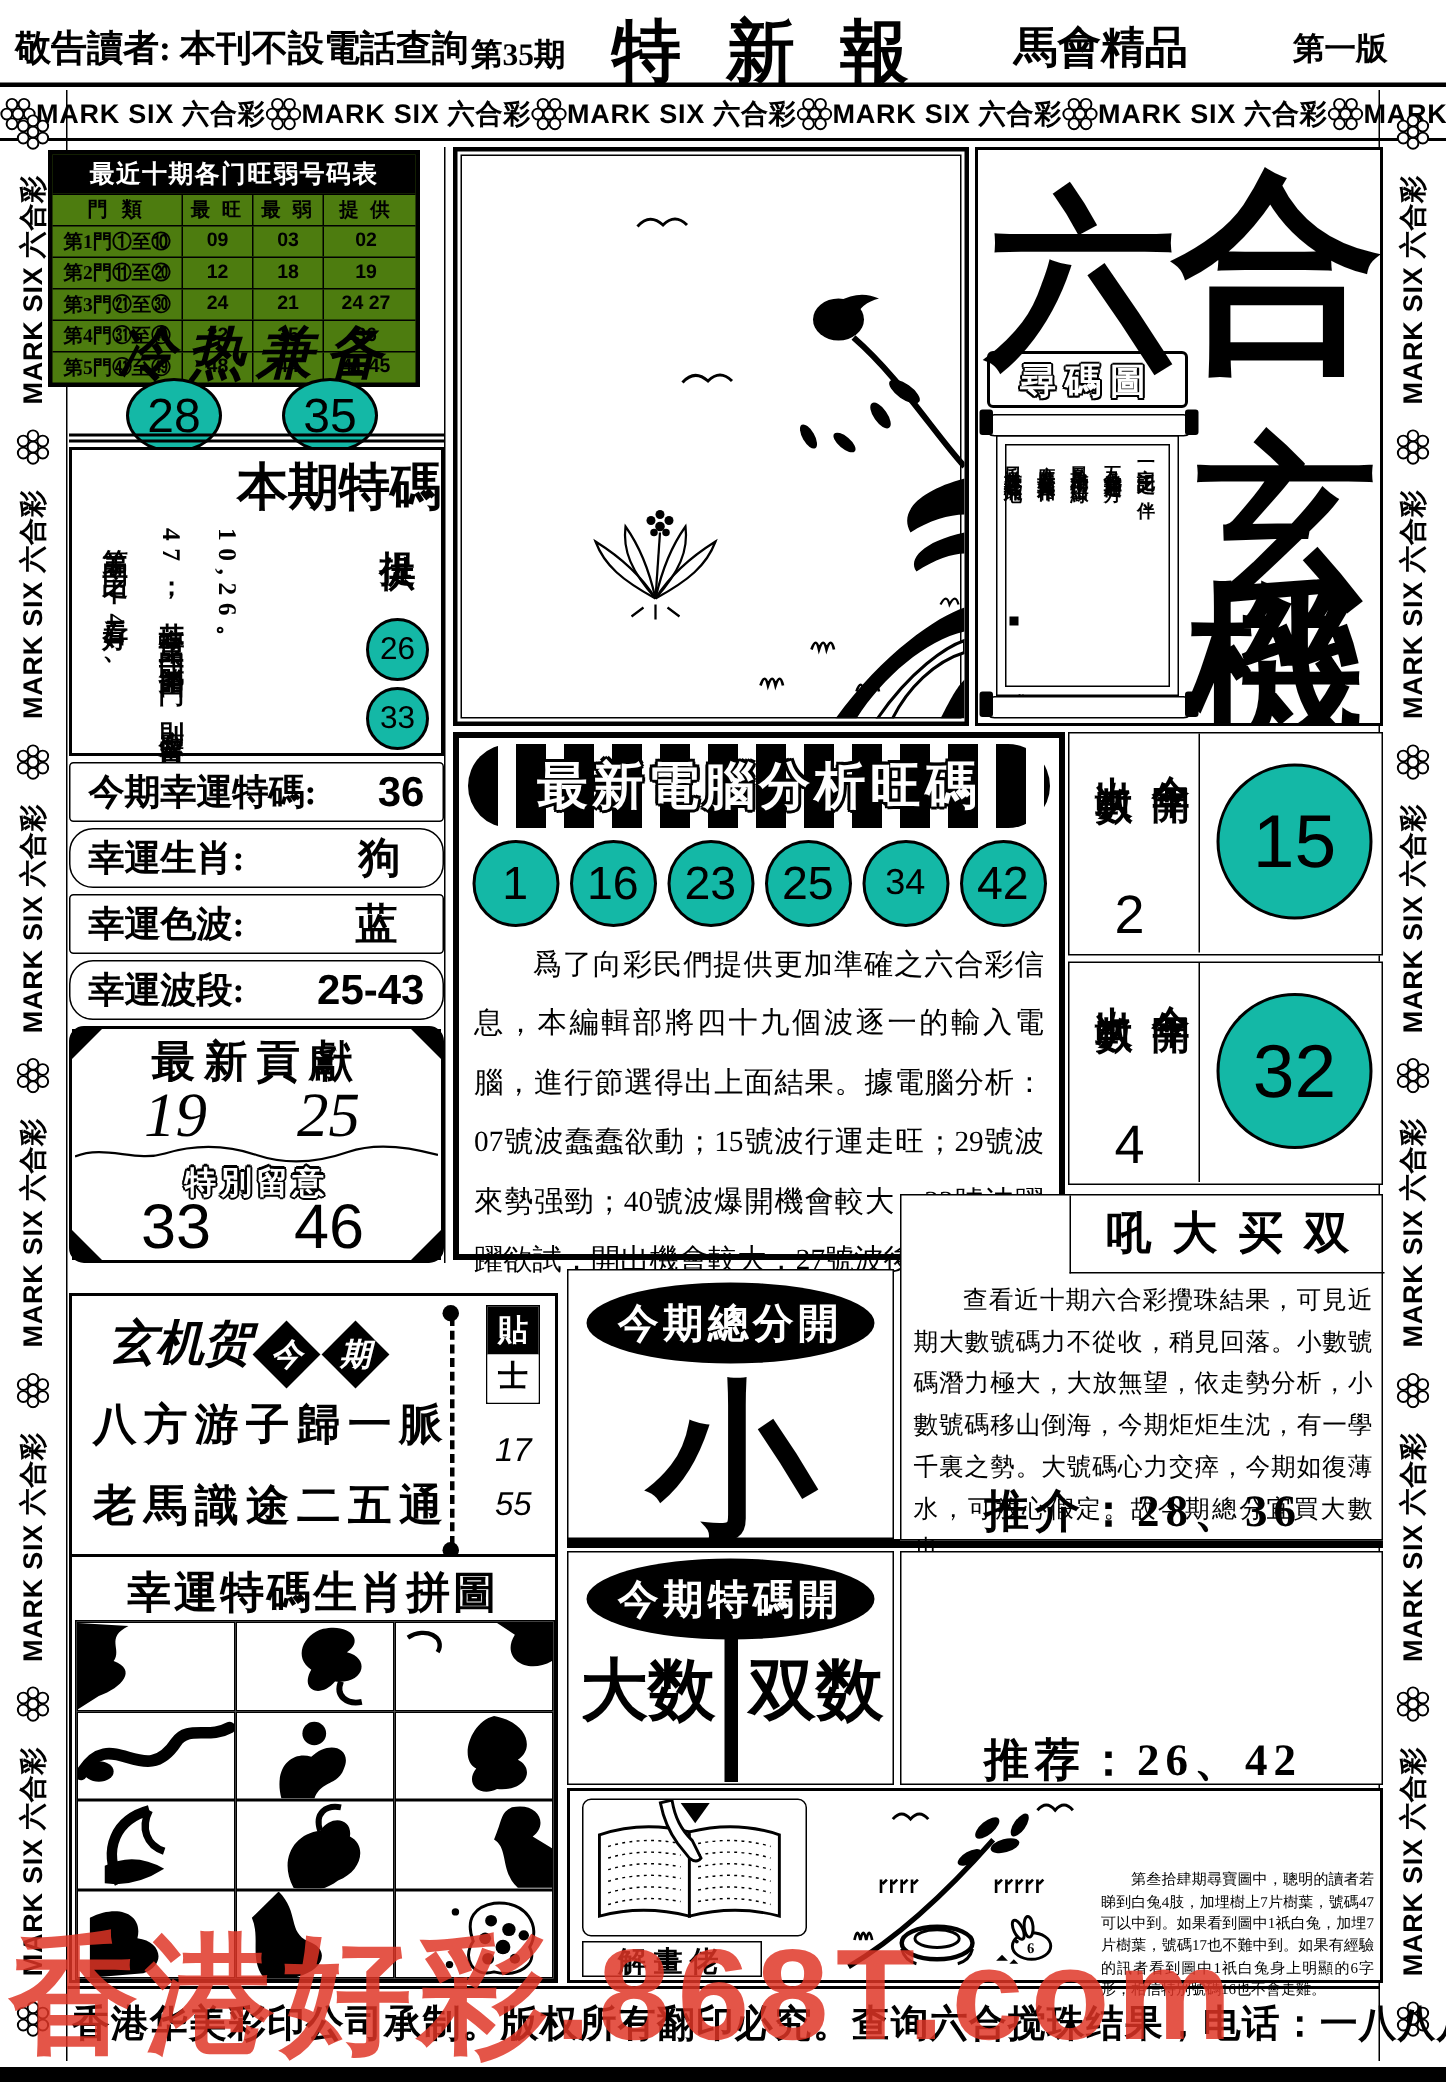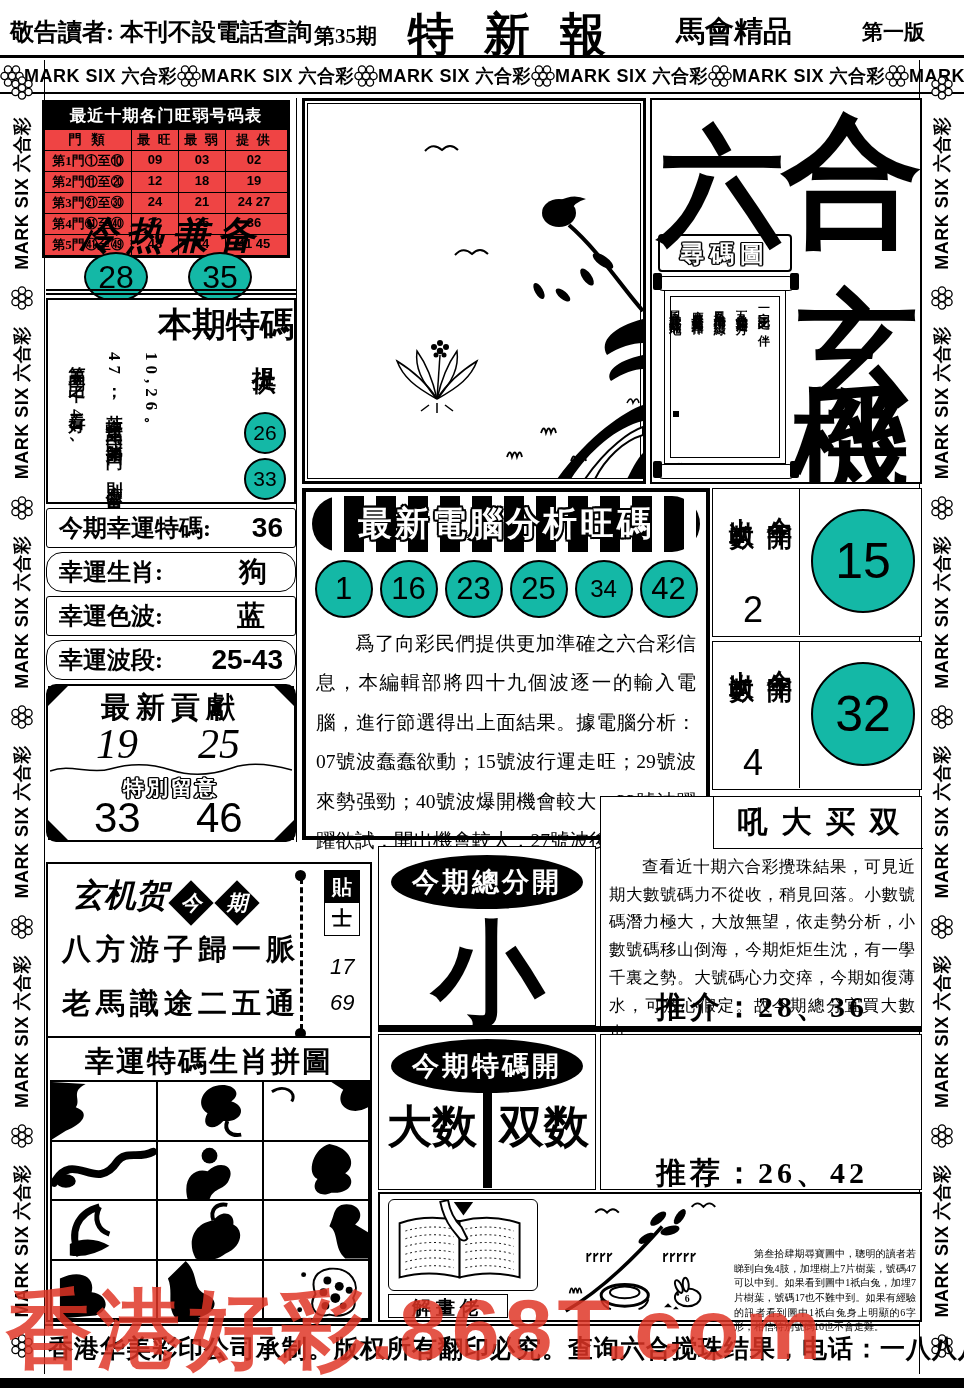--- a/index.html
+++ b/index.html
@@ -21,21 +21,21 @@
   
   .hdr-title{letter-spacing:30px;font-size:46px;font-weight:bold;}
   
   .hstrip{position:absolute;left:0;top:59px;width:964px;height:33px;display:flex;align-items:center;
           justify-content:space-evenly;overflow:hidden;}
   .vstrip{position:absolute;top:60px;width:44px;height:1314px;overflow:hidden;}
   .vstrip .inner{position:absolute;left:0;top:0;width:1314px;height:44px;transform-origin:0 0;
           transform:rotate(-90deg) translateX(-1314px);display:flex;align-items:center;justify-content:space-evenly;}
   .strip-label{font-family:"Liberation Sans","DejaVu Sans",sans-serif;font-weight:bold;font-size:18px;letter-spacing:.5px;white-space:nowrap;}
   
-  .hc-table{position:absolute;left:42px;top:100px;width:242px;border:3px solid #000;background:#ef4444;}
+  .hc-table{position:absolute;left:32px;top:100px;width:242px;border:3px solid #000;background:#4d7c0f;}
   .hc-title{background:#000;color:#fff;font-weight:bold;font-size:16.5px;text-align:center;padding:2px 0;letter-spacing:1px;}
   .hc-row{display:flex;border-top:1px solid #000;}
   .hc-cell{border-left:1px solid #000;font-size:13px;font-weight:bold;text-align:center;padding:1px 0;
            font-family:"Liberation Sans","DejaVu Sans",sans-serif;}
   .hc-c0{width:86px;border-left:none;font-family:"Liberation Serif",serif;}
   .hc-c1{width:46px;} .hc-c2{width:46px;} .hc-c3{width:56px;}
   
   .info-row{position:absolute;left:46px;width:250px;height:40px;border:1.5px solid #000;background:#fff;
             display:flex;align-items:center;justify-content:space-between;padding:0 12px;box-sizing:border-box;}
   .info-label{font-size:24px;font-weight:600;}
@@ -473,21 +473,21 @@
     <div class="abs serifb" style="left:14px;top:66px;font-size:29px;letter-spacing:5px;">八方游子歸一脈</div>
     <div class="abs serifb" style="left:14px;top:120px;font-size:29px;letter-spacing:5px;">老馬識途二五通</div>
     <div class="abs" style="left:252px;top:14px;height:152px;border-left:3px dashed #000;"></div>
     <div class="abs" style="left:247px;top:6px;width:11px;height:11px;border-radius:50%;background:#000;"></div>
     <div class="abs" style="left:247px;top:164px;width:11px;height:11px;border-radius:50%;background:#000;"></div>
     <div class="badge-tip" style="left:276px;top:6px;">
       <div class="b-top">貼</div>
       <div class="b-bot">士</div>
     </div>
     <div class="abs sans" style="left:282px;top:90px;font-size:22px;font-style:italic;">17</div>
-    <div class="abs sans" style="left:282px;top:126px;font-size:22px;font-style:italic;">69</div>
+    <div class="abs sans" style="left:282px;top:126px;font-size:22px;font-style:italic;">55</div>
   </div>
 
   <div class="box" style="left:46px;top:1036px;width:326px;height:286px;">
     <div style="text-align:center;font-size:29px;font-weight:bold;letter-spacing:2px;margin-top:4px;">幸運特碼生肖拼圖</div>
   </div>
   <div class="pz-grid">
     <div class="pz-cell">
         <svg viewBox="0 0 105 59" preserveAspectRatio="none">
           <path d="M0,0 L34,2 C18,10 30,18 24,26 C40,32 30,44 14,50 L0,59 Z" fill="#000"></path>
         </svg>

